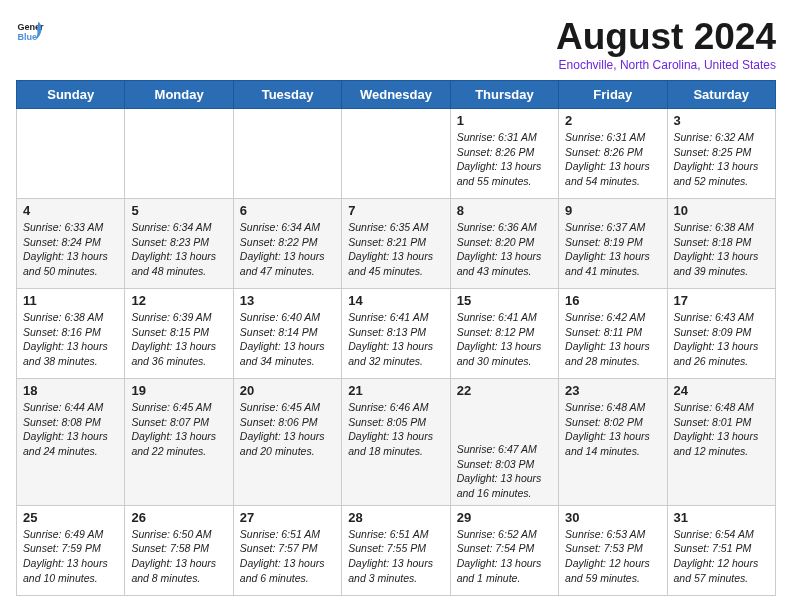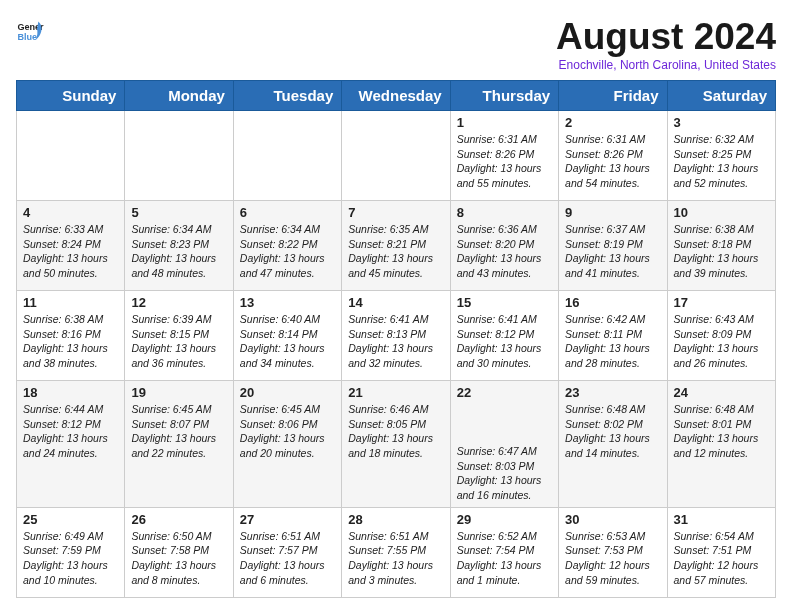--- a/index.html
+++ b/index.html
@@ -39,23 +39,23 @@
       margin-top: 0;
     }
     .calendar {
       width: 100%;
       border-collapse: collapse;
       margin-top: 8px;
     }
     .calendar th {
       background: #2a6db5;
       color: #fff;
-      font-size: 15px;
+      font-size: 13px;
       font-weight: bold;
-      text-align: right;
+      text-align: center;
       padding: 6px 8px;
       border: 1px solid #1a5a9a;
     }
     .calendar td {
       border: 1px solid #ccc;
       vertical-align: top;
       padding: 4px 6px;
       width: 108px;
       min-height: 85px;
       font-size: 11px;
@@ -239,21 +239,21 @@
           <div class="day-info" style="white-space: pre-line;">Sunrise: 6:43 AM
 Sunset: 8:09 PM
 Daylight: 13 hours
 and 26 minutes.</div>
         </td>
       </tr>
       <tr>
         <td>
           <div class="day-number">18</div>
           <div class="day-info" style="white-space: pre-line;">Sunrise: 6:44 AM
-Sunset: 8:12 PM
+Sunset: 8:08 PM
 Daylight: 13 hours
 and 24 minutes.</div>
         </td>
         <td>
           <div class="day-number">19</div>
           <div class="day-info" style="white-space: pre-line;">Sunrise: 6:45 AM
 Sunset: 8:07 PM
 Daylight: 13 hours
 and 22 minutes.</div>
         </td>

